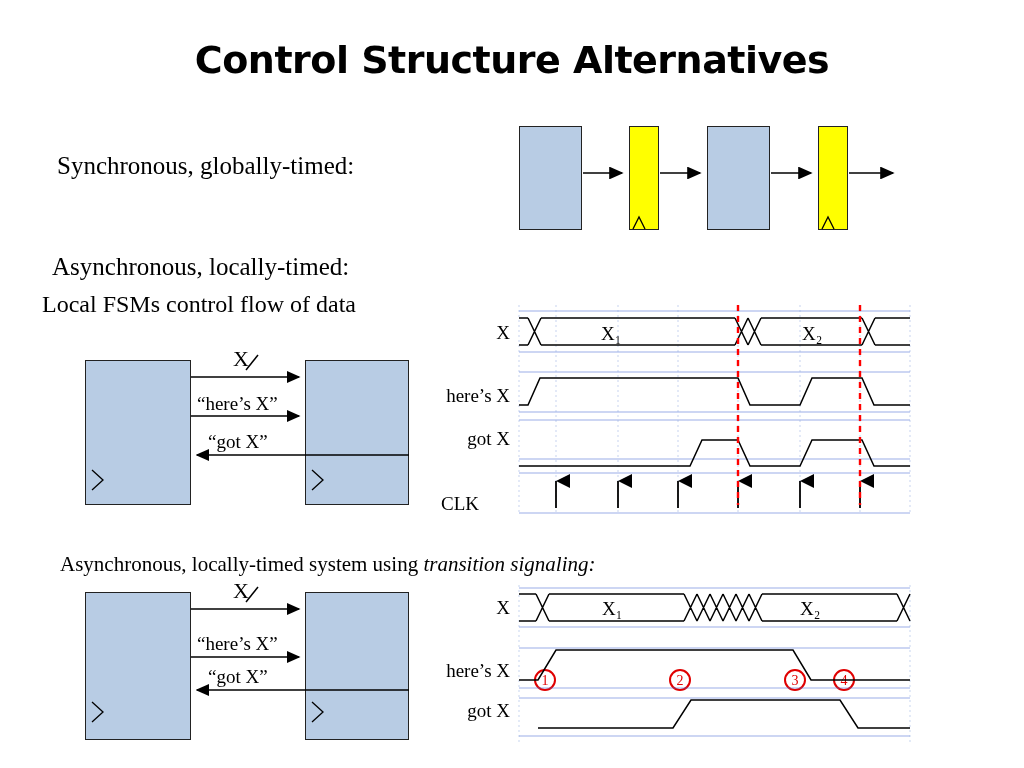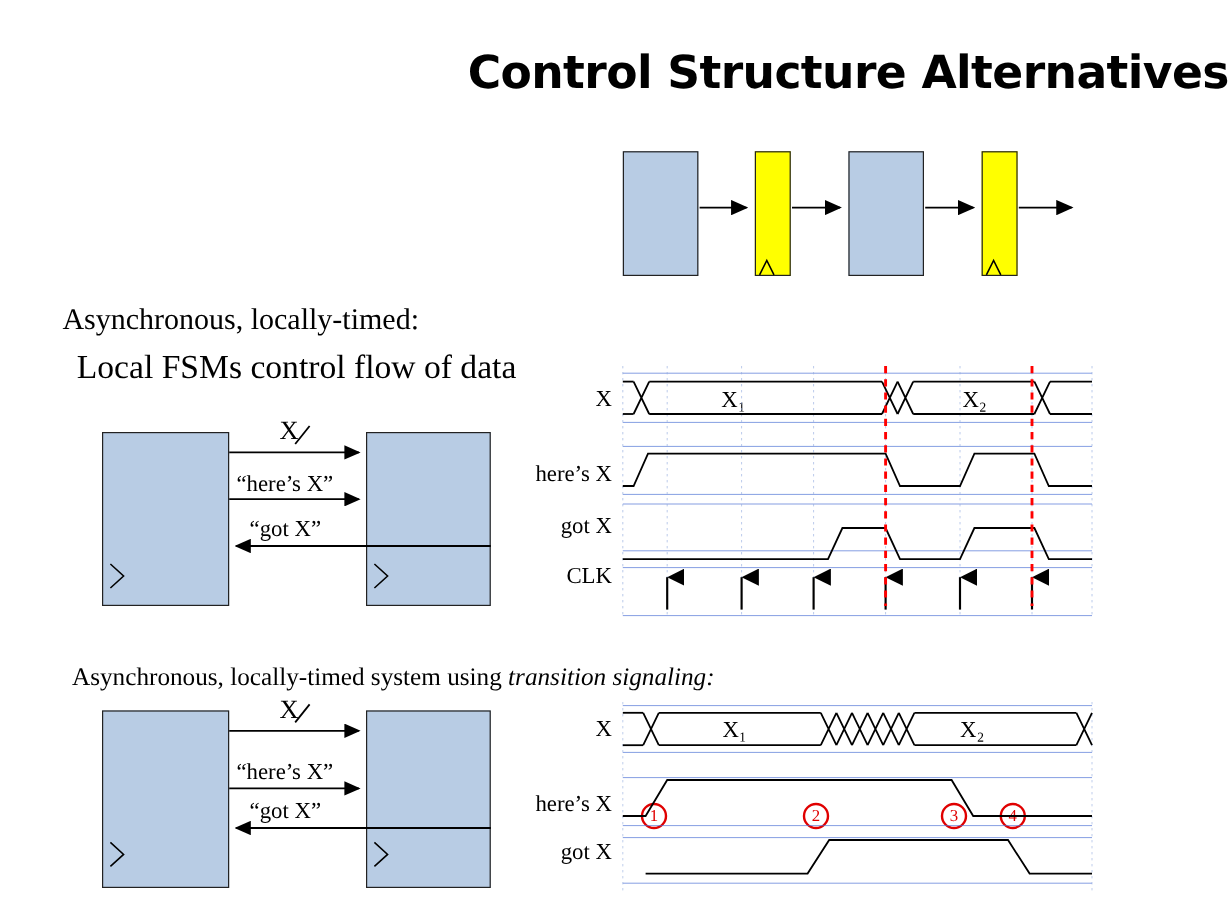--- a/index.html
+++ b/index.html
@@ -19,21 +19,21 @@
     position: absolute;
     left: 0; top: 0;
     width: 1024px;
     height: 768px;
   }
   .title {
     position: absolute;
     left: 0;
     top: 38px;
     width: 1024px;
-    text-align: right;
+    text-align: center;
     font-family: "DejaVu Sans", sans-serif;
     font-weight: bold;
     font-size: 38px;
     letter-spacing: -0.5px;
     color: #000;
   }
   .lbl {
     position: absolute;
     font-family: "Liberation Serif", serif;
     color: #000;
@@ -82,40 +82,41 @@
   }
   .italic { font-style: italic; }
 </style>
 </head>
 <body>
 
 <div class="slide">
 
   <div class="title">Control Structure Alternatives</div>
 
+  <div class="lbl" style="left:57px; top:152px; font-size:25px;">Synchronous, globally-timed:</div>
 
   <div class="blue-box" style="left:519px; top:126px; width:63px; height:104px;"></div>
   <div class="yellow-box" style="left:629px; top:126px; width:30px; height:104px;"></div>
   <div class="blue-box" style="left:707px; top:126px; width:63px; height:104px;"></div>
   <div class="yellow-box" style="left:818px; top:126px; width:30px; height:104px;"></div>
 
   <div class="lbl" style="left:52px; top:253px; font-size:25px;">Asynchronous, locally-timed:</div>
-  <div class="lbl" style="left:64px; top:291px; font-size:28px;">Local FSMs control flow of data</div>
+  <div class="lbl" style="left:42px; top:291px; font-size:24px;">Local FSMs control flow of data</div>
 
   <div class="blue-box" style="left:85px; top:360px; width:106px; height:145px;"></div>
   <div class="blue-box" style="left:305px; top:360px; width:104px; height:145px;"></div>
 
   <div class="lbl" style="left:233px; top:346px; font-size:22px;">X</div>
   <div class="lbl" style="left:197px; top:393px; font-size:19px;">“here’s X”</div>
   <div class="lbl" style="left:208px; top:431px; font-size:19px;">“got X”</div>
 
   <div class="wf-label" style="left:440px; top:322px; width:70px;">X</div>
   <div class="wf-label" style="left:410px; top:385px; width:100px;">here’s X</div>
   <div class="wf-label" style="left:410px; top:428px; width:100px;">got X</div>
-  <div class="wf-label" style="left:410px; top:470px; width:100px;">CLK</div>
+  <div class="wf-label" style="left:410px; top:493px; width:100px;text-align:center;">CLK</div>
 
   <div class="lbl" style="left:601px; top:323px; font-size:19px;">X₁</div>
   <div class="lbl" style="left:802px; top:323px; font-size:19px;">X₂</div>
 
   <div class="lbl" style="left:60px; top:552px; font-size:21px;">
     <span>Asynchronous, locally-timed system using </span><span class="italic">transition signaling:</span>
   </div>
 
   <div class="blue-box" style="left:85px; top:592px; width:106px; height:148px;"></div>
   <div class="blue-box" style="left:305px; top:592px; width:104px; height:148px;"></div>

